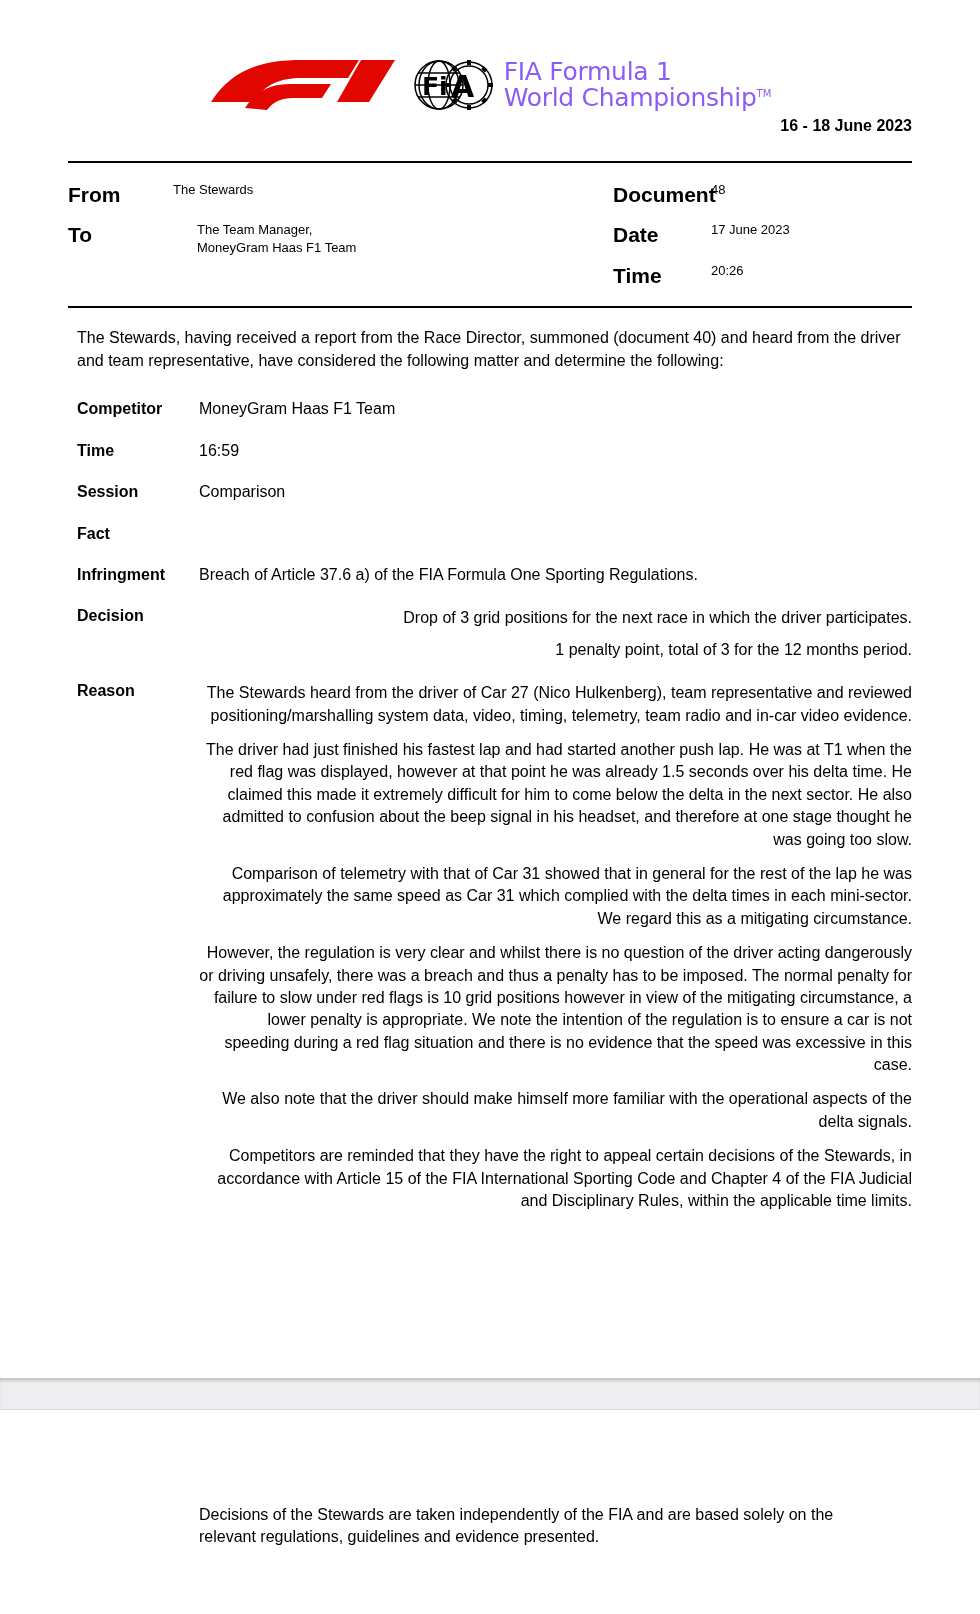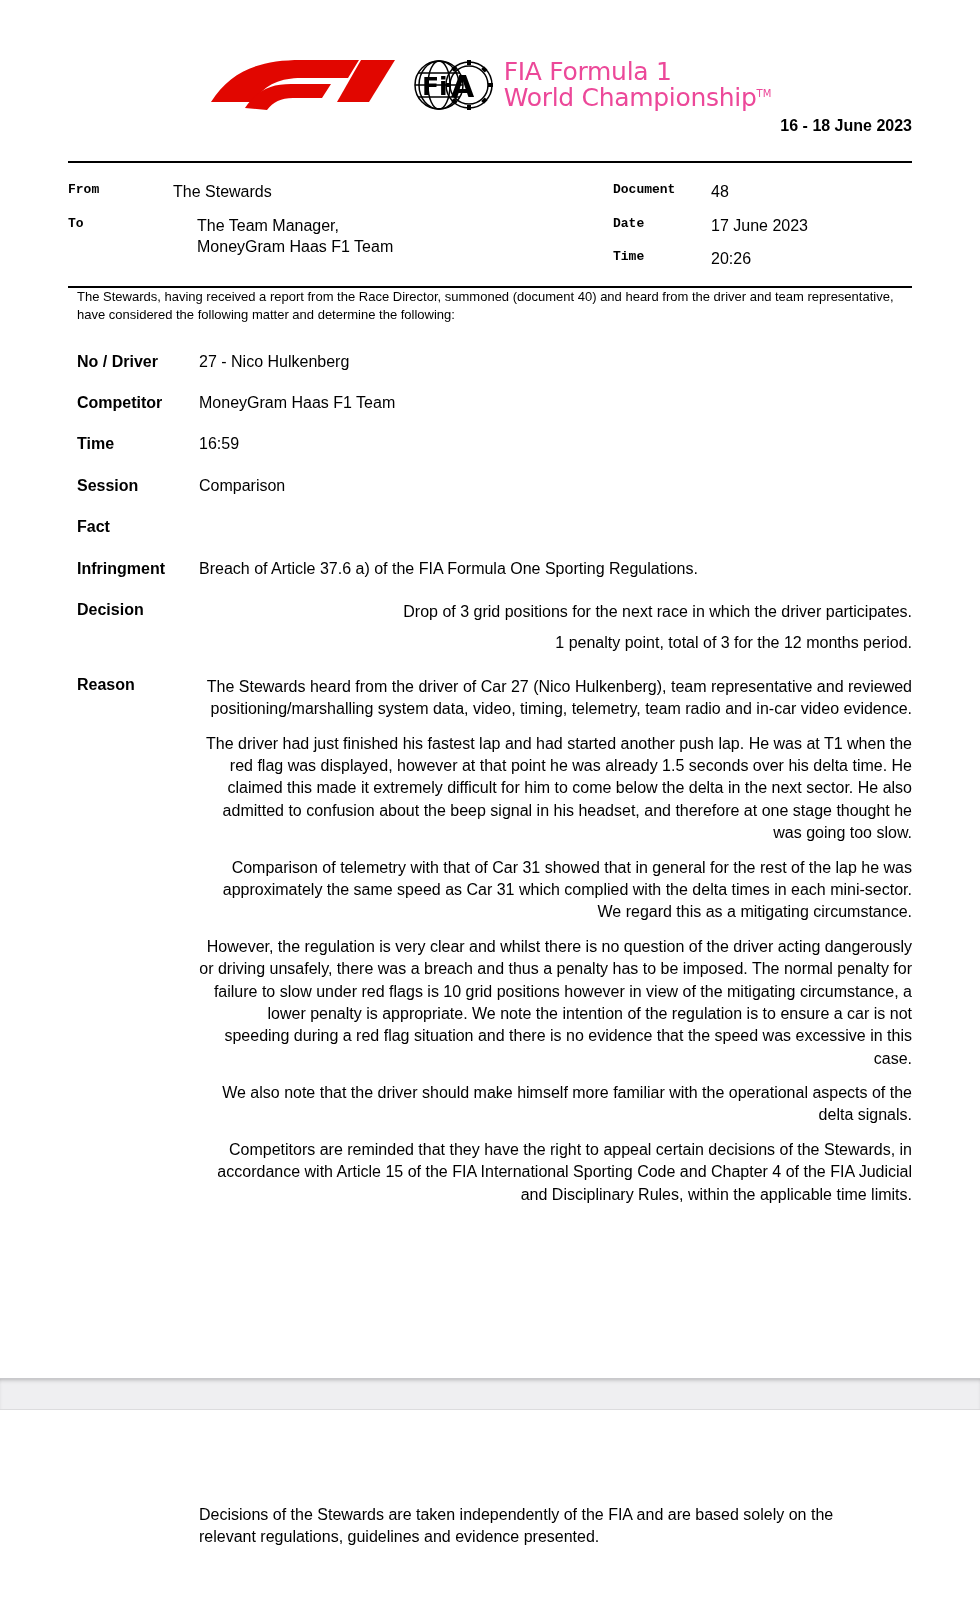--- a/index.html
+++ b/index.html
@@ -66,21 +66,21 @@
   }
   .fia-globe { display: block; }
   .fia-words {
     display: flex;
     flex-direction: column;
     line-height: 1.04;
     font-family: "DejaVu Sans", sans-serif;
     font-weight: 400;
     font-size: 25px;
     letter-spacing: -0.3px;
-    color: #ec4899;
+    color: #8b5cf6;
   }
   .fia-words .l2 { position: relative; }
   .tm {
     font-size: 10px;
     vertical-align: super;
     letter-spacing: 0;
   }
 
   
   .event-title {
@@ -114,37 +114,37 @@
   }
   .meta-col-left { width: 545px; }
   .meta-col-right { flex: 1; }
   .meta-row {
     display: flex;
     margin-bottom: 12px;
   }
   .meta-row:last-child { margin-bottom: 0; }
   .meta-key {
     font-weight: bold;
-    font-size: 13px;
+    font-size: 21px;
     width: 105px;
     flex: none;
     line-height: 1.35;
-    font-family: Liberation Mono, monospace;
   }
   .meta-key.wide { width: 98px; }
   .meta-val {
-    font-size: 16px;
+    font-size: 13px;
     line-height: 1.35;
   }
   .meta-val .line { display: block; margin-left: 24px; }
 
   
   .intro {
-    font-size: 13px;
+    font-size: 16px;
     line-height: 1.42;
+    padding-top: 19px;
     padding-left: 9px;
     padding-right: 6px;
   }
 
   
   .fields {
     margin-top: 26px;
     padding-left: 9px;
   }
   .field {
@@ -273,24 +273,20 @@
         </div>
       </div>
     </div>
 
     <div class="rule tight"></div>
 
     <div class="intro">The Stewards, having received a report from the Race Director, summoned (document 40) and heard from the driver and team representative, have considered the following matter and determine the following:</div>
 
     <div class="fields">
 
-      <div class="field">
-        <div class="field-label">No / Driver</div>
-        <div class="field-value">27 - Nico Hulkenberg</div>
-      </div>
 
       <div class="field">
         <div class="field-label">Competitor</div>
         <div class="field-value">MoneyGram Haas F1 Team</div>
       </div>
 
       <div class="field">
         <div class="field-label">Time</div>
         <div class="field-value">16:59</div>
       </div>

